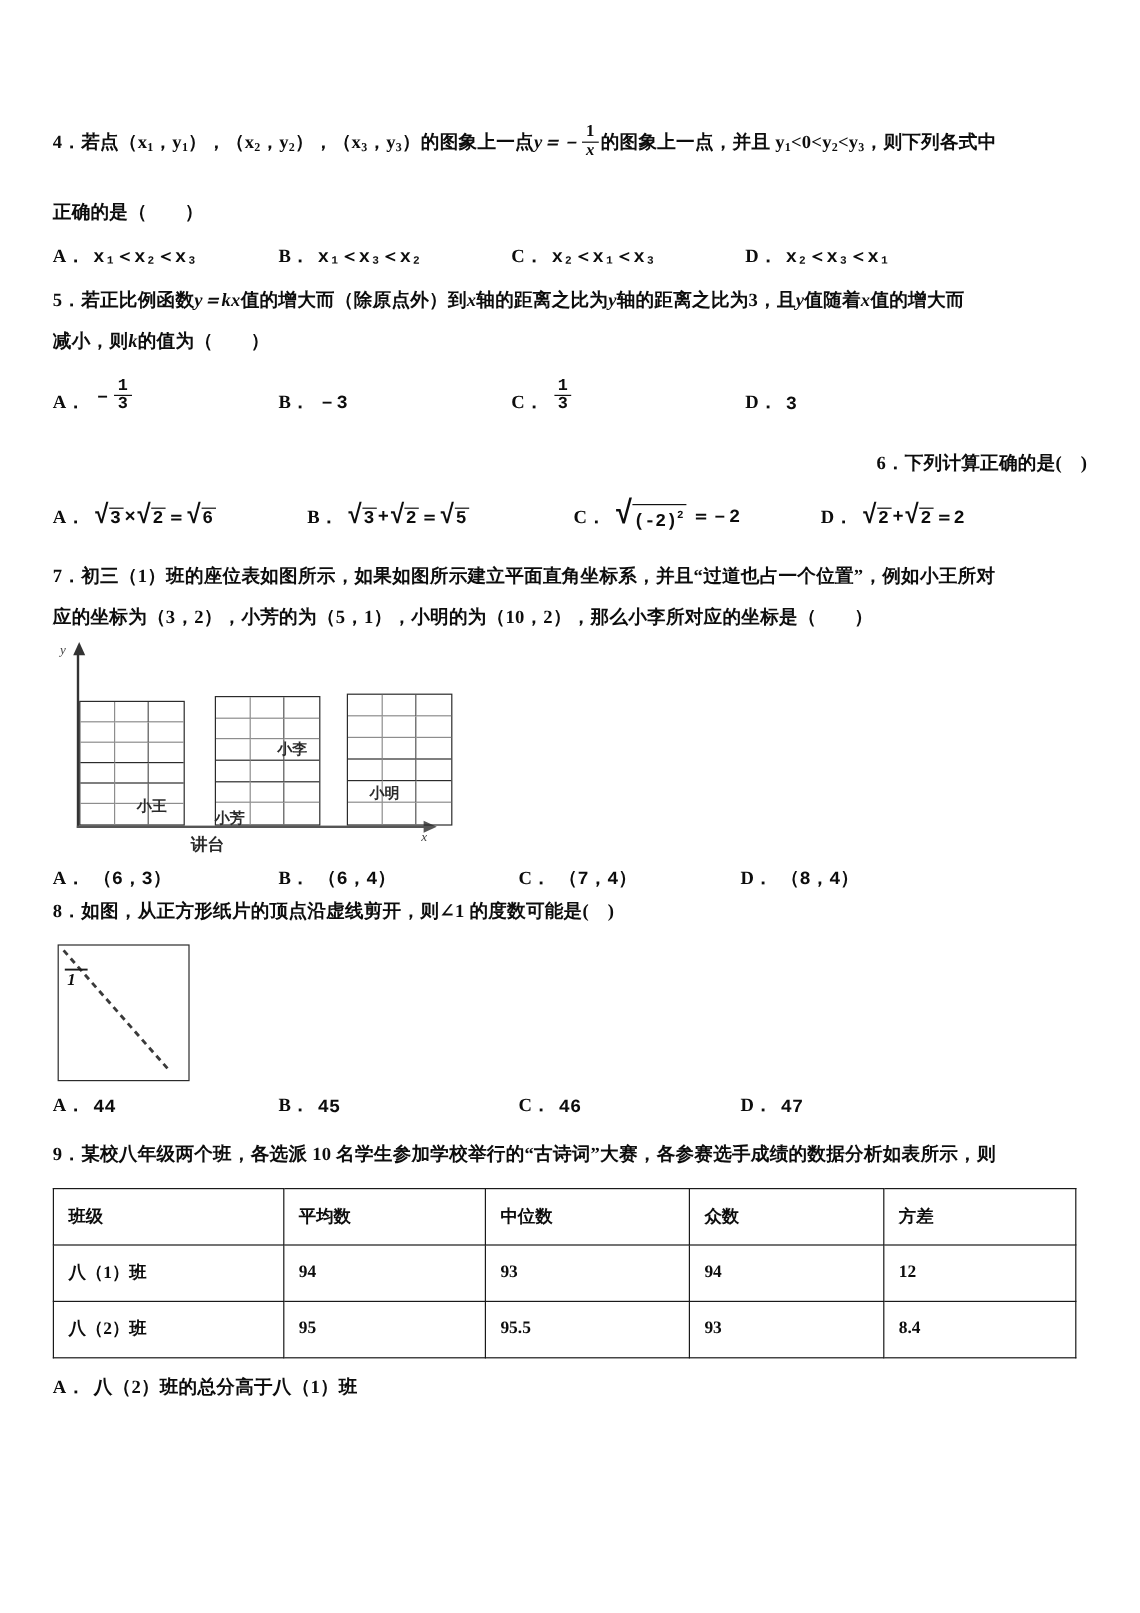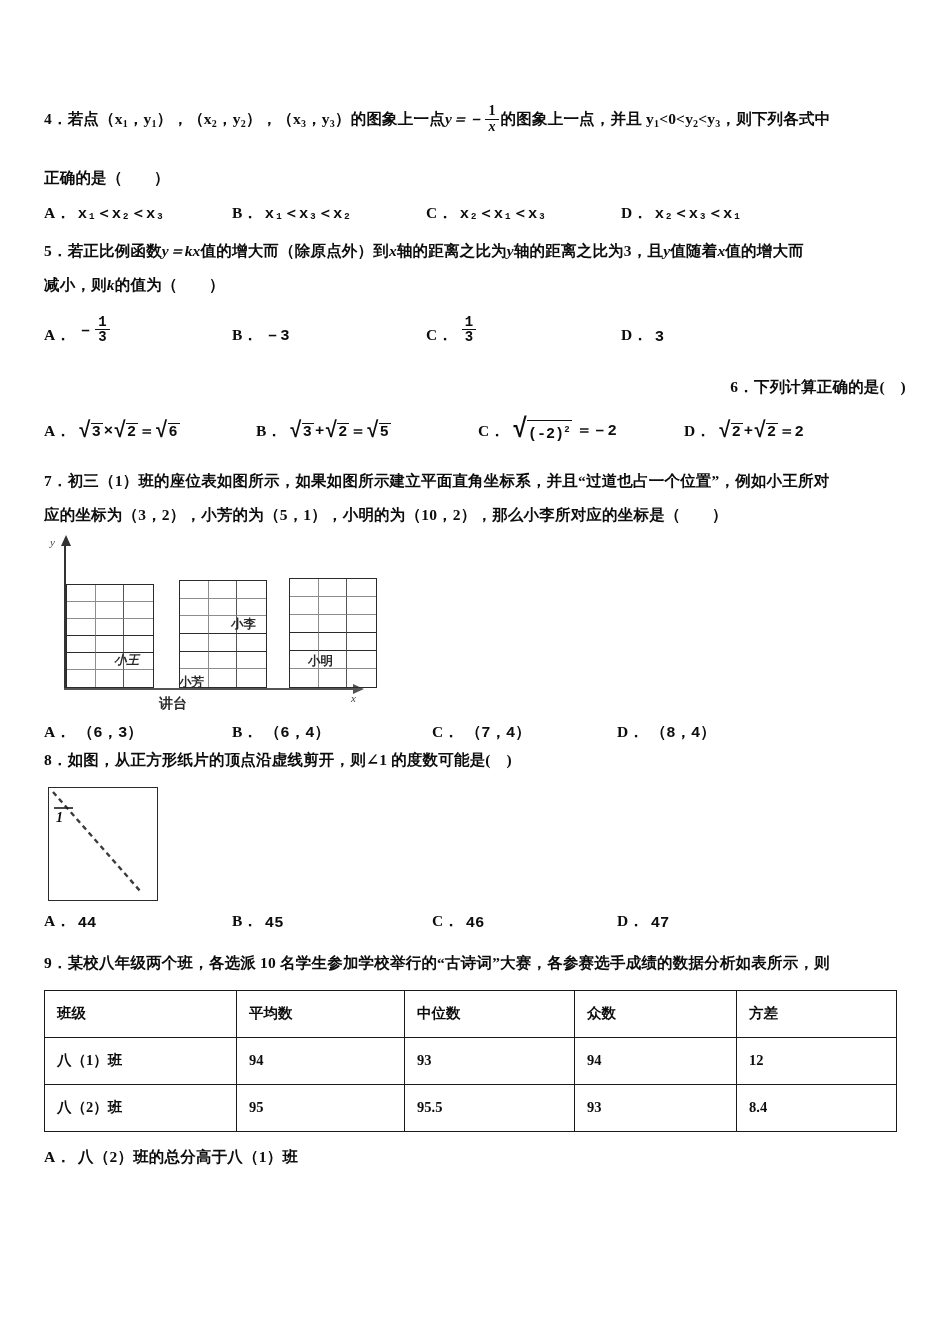--- a/index.html
+++ b/index.html
@@ -188,21 +188,21 @@
   #seat-block-right { left: 243px; top: 42px; width: 88px; height: 110px; }
 
   .seat-name {
     position: absolute;
     font-size: 12.5px;
     font-weight: 700;
     color: #2a2a2a;
     white-space: nowrap;
     text-align: right;
   }
-  #seat-name-wang  { left: 68px;  top: 116px; font-style: italic; }
+  #seat-name-wang  { left: 68px;  top: 128px; }
   #seat-name-fang  { left: 133px; top: 138px; }
   #seat-name-li    { left: 185px; top: 80px; }
   #seat-name-ming  { left: 262px; top: 117px; }
   #seat-name-podium{ left: 113px; top: 159px; font-size: 14px; }
 
   
   .fig-square {
     position: relative;
     width: 110px;
     height: 114px;

